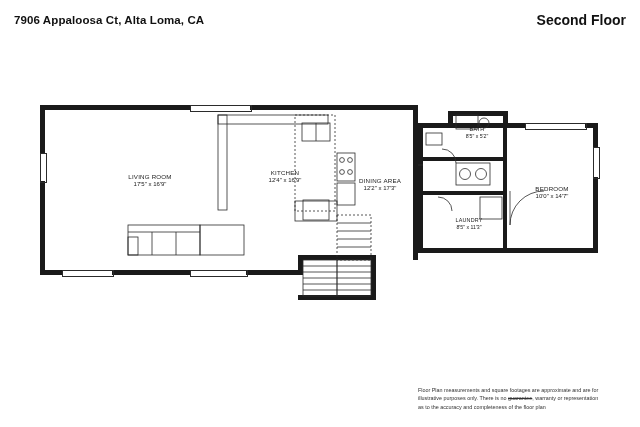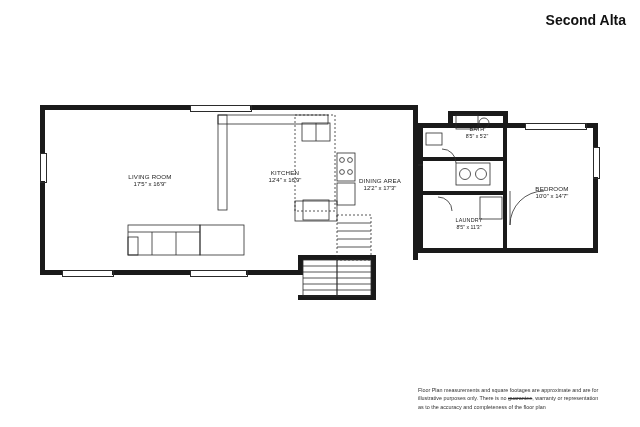--- a/index.html
+++ b/index.html
@@ -103,21 +103,22 @@
     width: 560px;
     height: 215px;
     overflow: visible;
   }
 </style>
 </head>
 <body>
 
 <div id="page">
 
-  <div class="floor-title">Second Alta</div>
+  <div class="addr">7906 Appaloosa Ct, Alta Loma, CA</div>
+  <div class="floor-title">Second Floor</div>
 
   <div id="plan">
 
     <div class="wall" style="left:0px; top:0px; width:378px; height:5px;"></div>
 
     <div class="wall" style="left:0px; top:0px; width:5px; height:170px;"></div>
 
     <div class="wall" style="left:0px; top:165px; width:262px; height:5px;"></div>
 
     <div class="wall" style="left:258px; top:150px; width:5px; height:20px;"></div>

